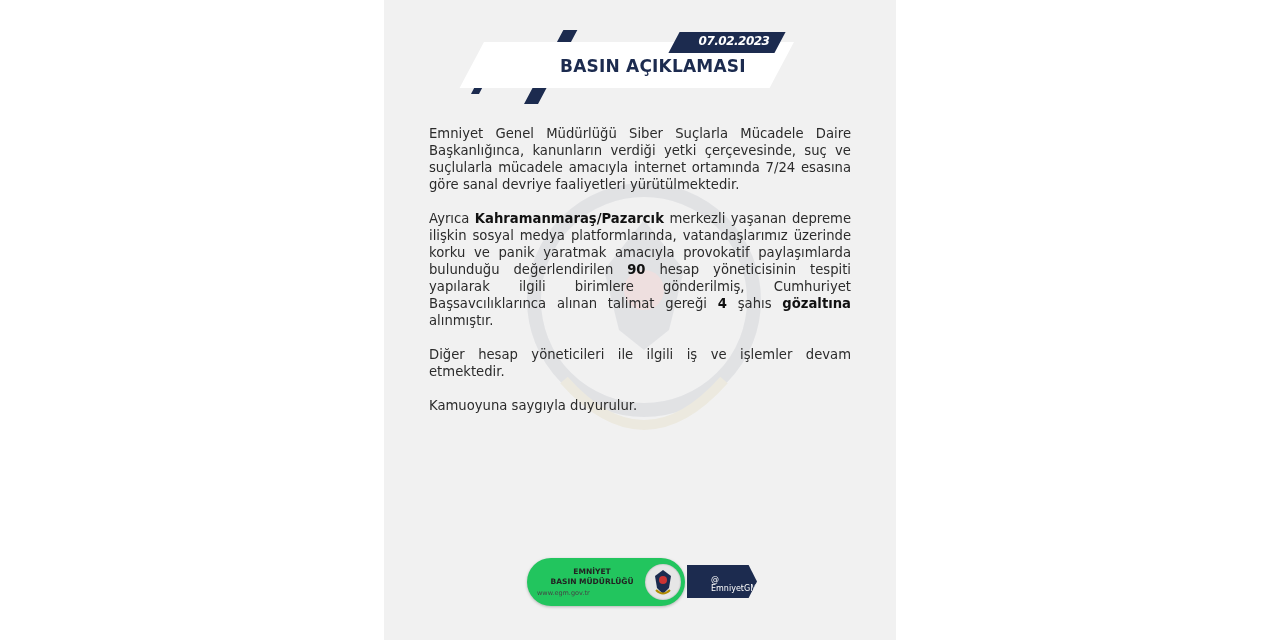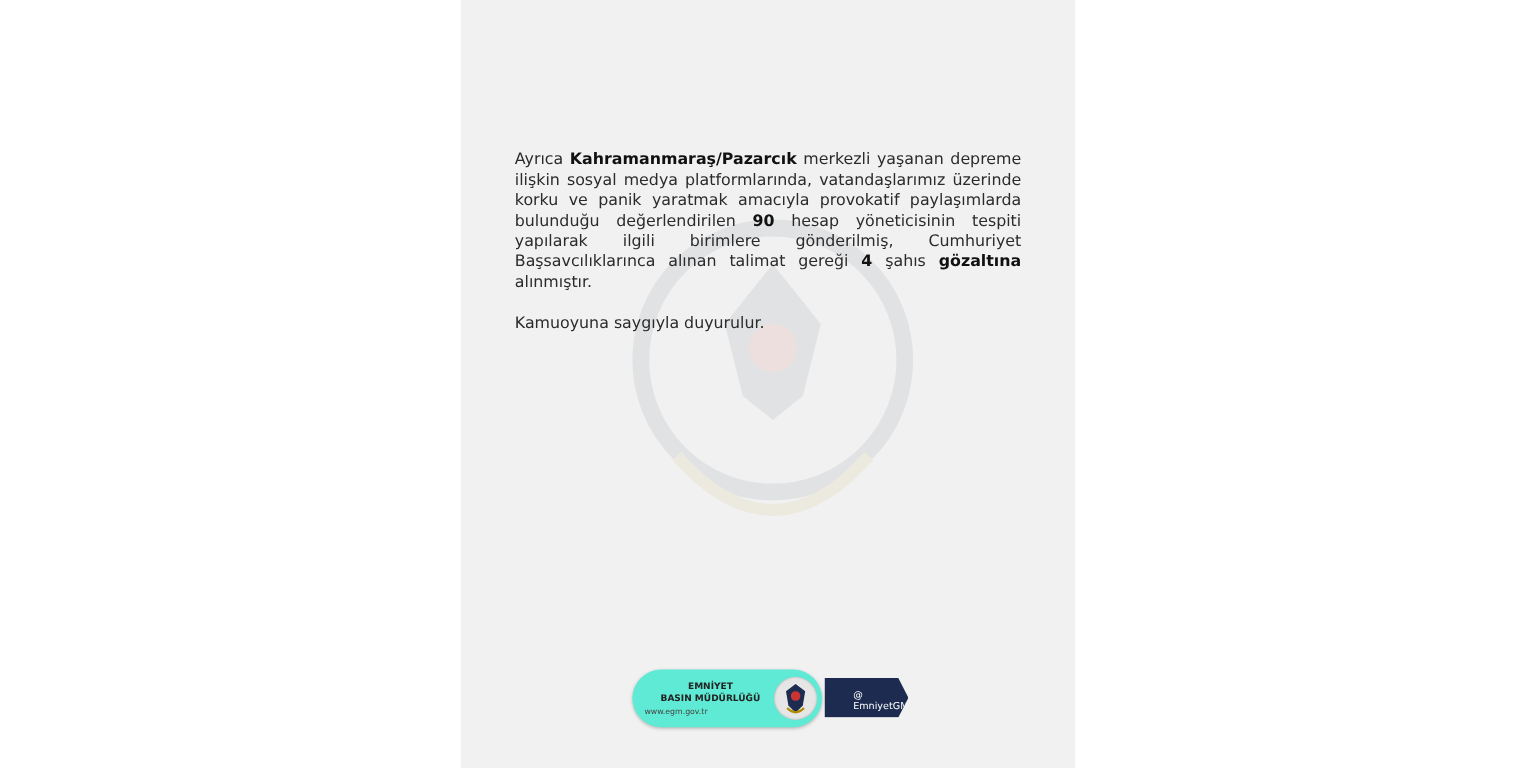--- a/index.html
+++ b/index.html
@@ -9,42 +9,52 @@
   .header{position:absolute;left:0;top:0;width:512px;height:110px;}
   .stripe{position:absolute;background:#1c2b4f;}
   .banner{position:absolute;left:100px;top:42px;width:310px;height:46px;background:#ffffff;transform:skewX(-28deg);transform-origin:left top;}
   .datebar{position:absolute;left:290px;top:32px;width:106px;height:21px;background:#1c2b4f;transform:skewX(-28deg);}
   .date{position:absolute;left:300px;top:34px;width:100px;text-align:center;color:#ffffff;font-style:italic;font-size:12px;font-weight:bold;letter-spacing:-0.5px;}
   .title{position:absolute;left:176px;top:56px;color:#1c2b4f;font-weight:bold;font-size:17px;letter-spacing:0.2px;}
   .body{position:absolute;left:45px;top:125px;width:422px;color:#2b2b2b;font-size:13.2px;line-height:17px;text-align:justify;}
   .body p{margin:0 0 17px 0;}
   .body b{font-weight:bold;color:#111;}
   .footer{position:absolute;left:143px;top:558px;width:230px;height:50px;}
-  .pill{position:absolute;left:0;top:0;width:158px;height:48px;background:#5eead4;border-radius:24px;box-shadow:0 1px 3px rgba(0,0,0,0.25);}
+  .pill{position:absolute;left:0;top:0;width:158px;height:48px;background:#22c55e;border-radius:24px;box-shadow:0 1px 3px rgba(0,0,0,0.25);}
   .orgname{position:absolute;left:10px;top:9px;width:110px;text-align:center;font-size:7.5px;font-weight:bold;color:#222;line-height:10px;}
   .orgurl{position:absolute;left:10px;top:31px;width:110px;font-size:6.5px;color:#444;}
   .logo{position:absolute;left:118px;top:6px;width:36px;height:36px;border-radius:50%;background:#e6e6e6;box-shadow:inset 0 0 2px rgba(0,0,0,0.3);}
   .handle{position:absolute;left:160px;top:7px;width:70px;height:33px;background:#1c2b4f;clip-path:polygon(0 0,88% 0,100% 50%,88% 100%,0 100%);}
   .handle-text{position:absolute;left:2px;top:10px;color:#fff;font-size:8px;}
 </style>
 </head>
 <body>
 
 <div class="page">
 
   <svg class="watermark" viewBox="0 0 240 300">
     <circle cx="120" cy="120" r="110" fill="none" stroke="#1c2b4f" stroke-width="14"></circle>
     <path d="M120 40 L160 90 L145 150 L120 170 L95 150 L80 90 Z" fill="#1c2b4f"></path>
     <circle cx="120" cy="110" r="20" fill="#c00"></circle>
     <path d="M40 200 Q120 290 200 200" fill="none" stroke="#b08a00" stroke-width="10"></path>
   </svg>
 
+  <div class="header">
+    <div class="stripe" style="left:96px;top:60px;width:8px;height:34px;transform:skewX(-28deg);"></div>
+    <div class="stripe" style="left:140px;top:30px;width:14px;height:74px;transform:skewX(-28deg);transform-origin:left bottom;"></div>
+    <div class="banner"></div>
+    <div class="datebar"></div>
+    <div class="date">07.02.2023</div>
+    <div class="title">BASIN AÇIKLAMASI</div>
+  </div>
 
   <div class="body">
+    <p>Emniyet Genel Müdürlüğü Siber Suçlarla Mücadele Daire Başkanlığınca, kanunların verdiği yetki çerçevesinde, suç ve suçlularla mücadele amacıyla internet ortamında 7/24 esasına göre sanal devriye faaliyetleri yürütülmektedir.</p>
     <p><span>Ayrıca </span><b>Kahramanmaraş/Pazarcık</b><span> merkezli yaşanan depreme ilişkin sosyal medya platformlarında, vatandaşlarımız üzerinde korku ve panik yaratmak amacıyla provokatif paylaşımlarda bulunduğu değerlendirilen </span><b>90</b><span> hesap yöneticisinin tespiti yapılarak ilgili birimlere gönderilmiş, Cumhuriyet Başsavcılıklarınca alınan talimat gereği </span><b>4</b><span> şahıs </span><b>gözaltına</b><span> alınmıştır.</span></p>
+    <p>Diğer hesap yöneticileri ile ilgili iş ve işlemler devam etmektedir.</p>
     <p>Kamuoyuna saygıyla duyurulur.</p>
   </div>
 
   <div class="footer">
     <div class="handle">
       <span class="handle-text" style="left:24px;">@ EmniyetGM</span>
     </div>
     <div class="pill">
       <div class="orgname">
         <div>EMNİYET</div>

